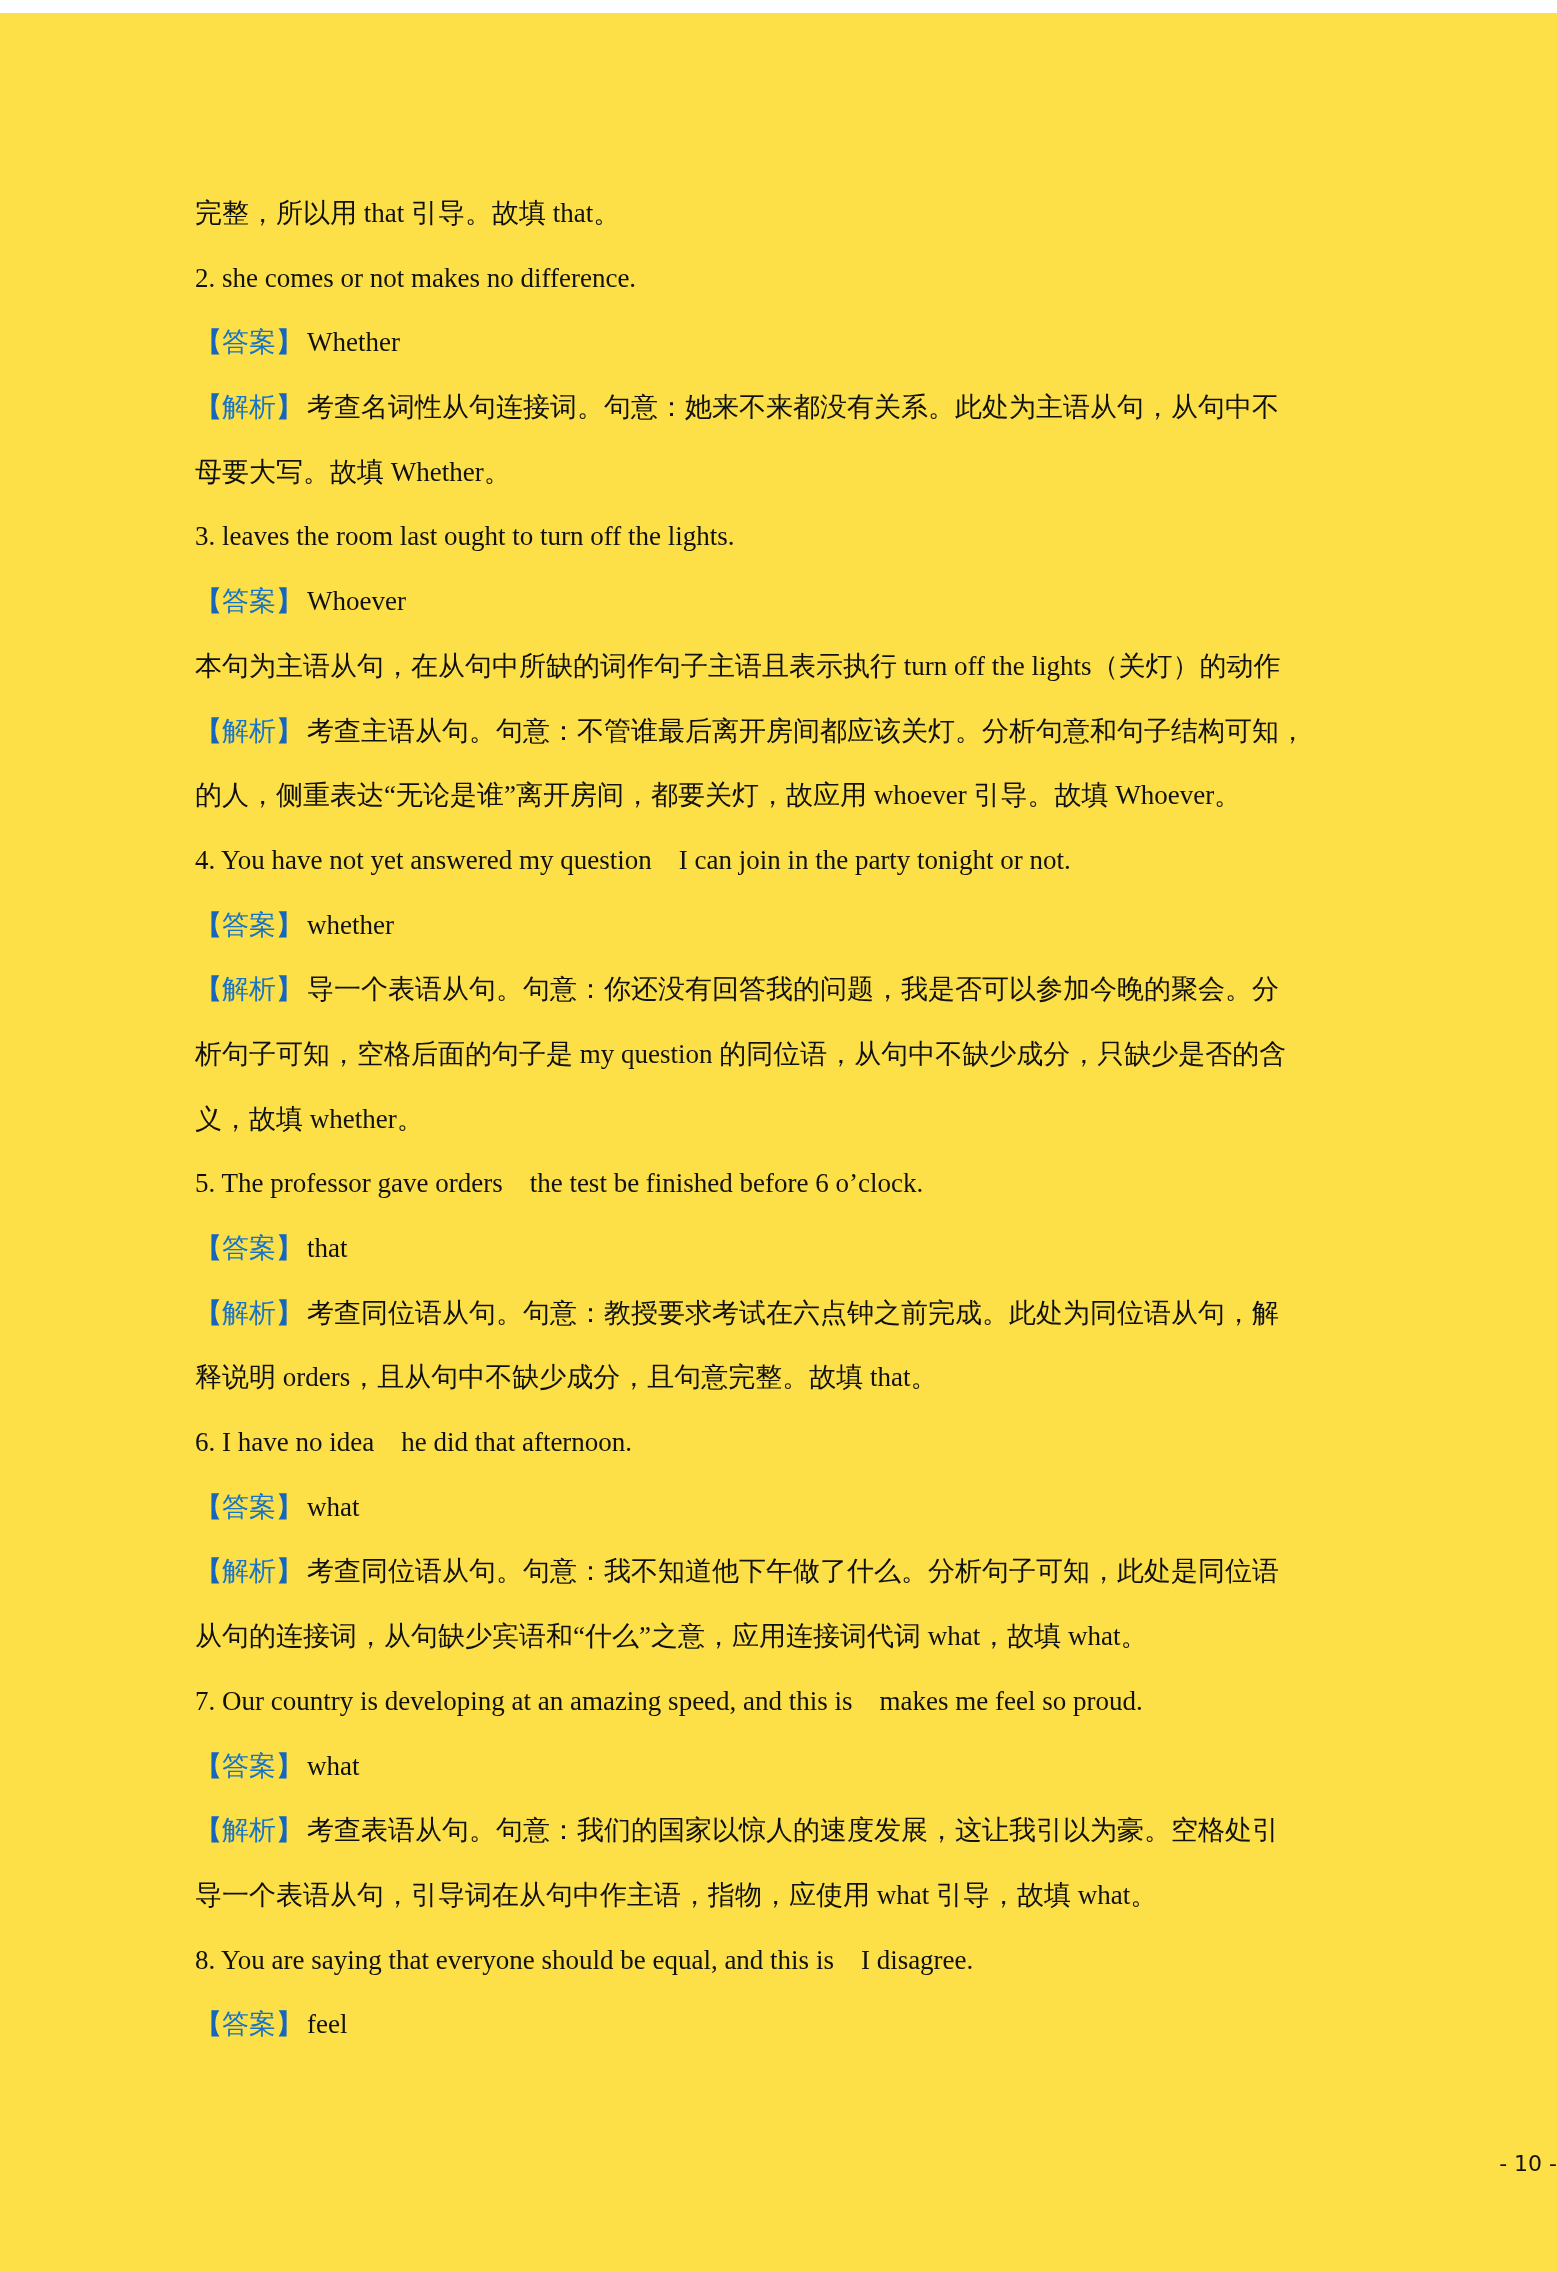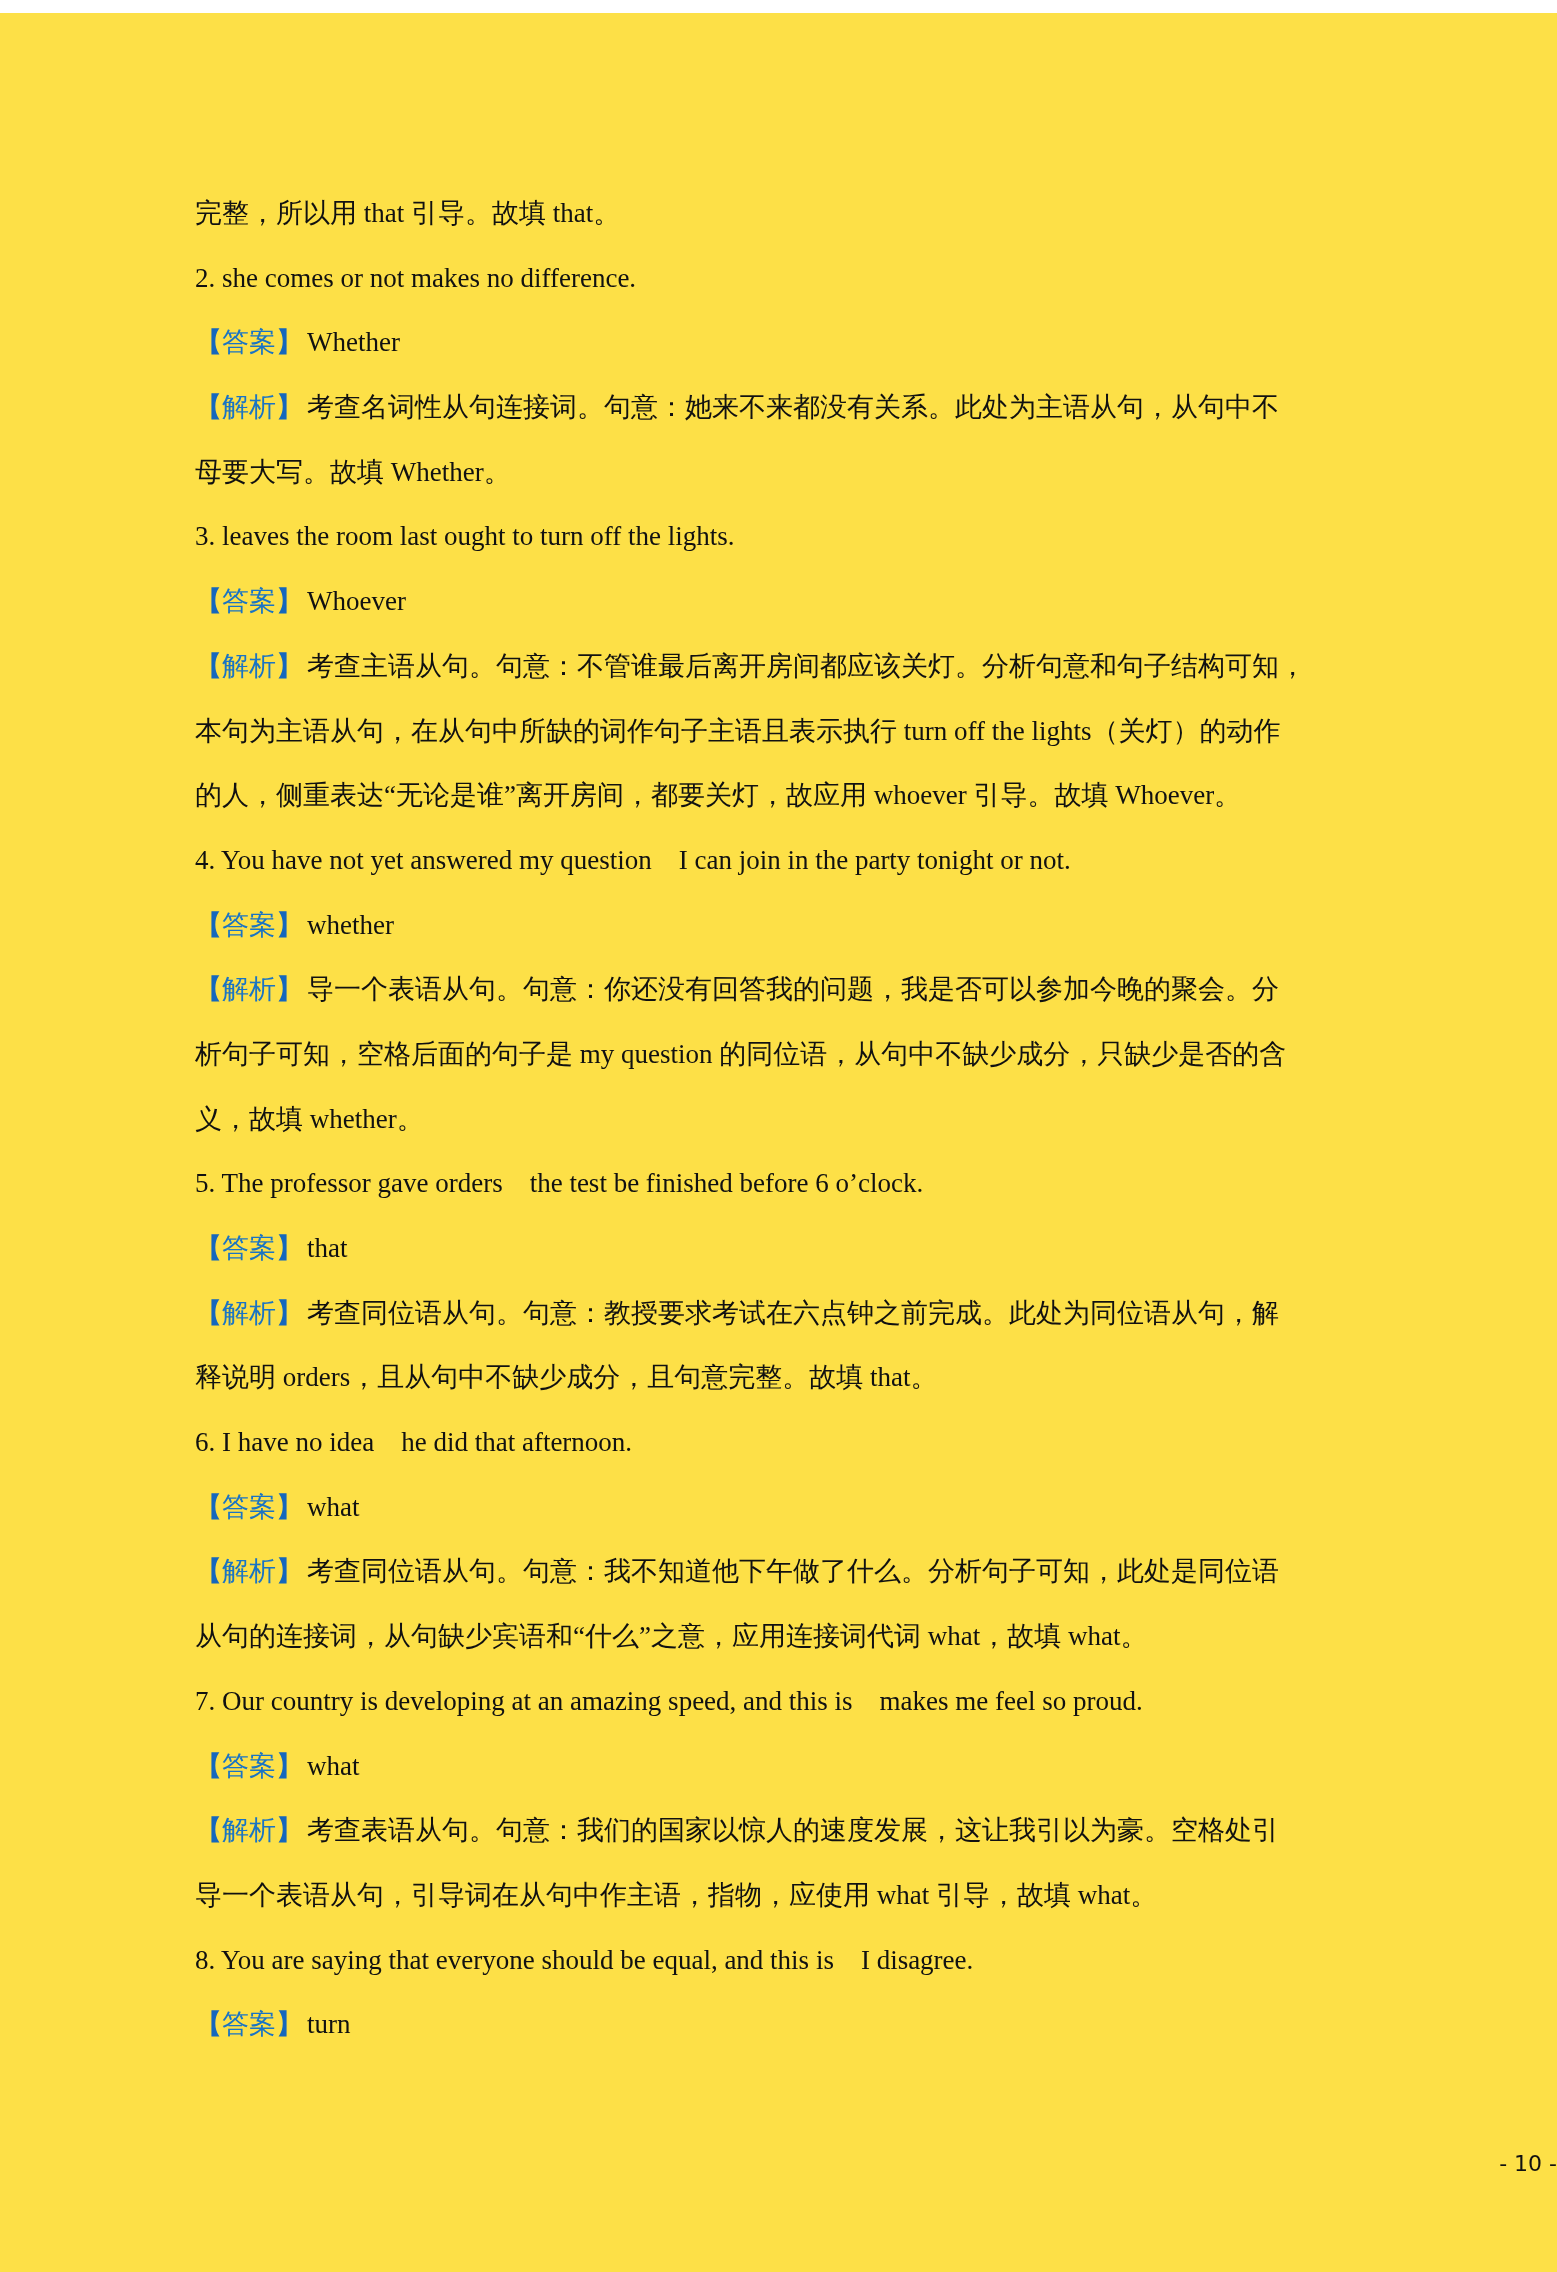--- a/index.html
+++ b/index.html
@@ -25,37 +25,37 @@
 
 <div class="page">
   <div class="content" id="content">
       <div class="line"><span style="white-space: pre;">完整，所以用 that 引导。故填 that。</span></div>
       <div class="line"><span style="white-space: pre;">2. she comes or not makes no difference.</span></div>
       <div class="line"><span class="tag"><span class="br">【</span><span>答案</span><span class="br">】</span></span><span class="ans-val">Whether</span></div>
       <div class="line"><span class="tag"><span class="br">【</span><span>解析</span><span class="br">】</span></span><span class="ans-val">考查名词性从句连接词。句意：她来不来都没有关系。此处为主语从句，从句中不</span></div>
       <div class="line"><span style="white-space: pre;">母要大写。故填 Whether。</span></div>
       <div class="line"><span style="white-space: pre;">3. leaves the room last ought to turn off the lights.</span></div>
       <div class="line"><span class="tag"><span class="br">【</span><span>答案</span><span class="br">】</span></span><span class="ans-val">Whoever</span></div>
+      <div class="line"><span style="white-space: pre;">本句为主语从句，在从句中所缺的词作句子主语且表示执行 turn off the lights（关灯）的动作</span></div>
       <div class="line"><span class="tag"><span class="br">【</span><span>解析</span><span class="br">】</span></span><span class="ans-val">考查主语从句。句意：不管谁最后离开房间都应该关灯。分析句意和句子结构可知，</span></div>
-      <div class="line"><span style="white-space: pre;">本句为主语从句，在从句中所缺的词作句子主语且表示执行 turn off the lights（关灯）的动作</span></div>
       <div class="line"><span style="white-space: pre;">的人，侧重表达“无论是谁”离开房间，都要关灯，故应用 whoever 引导。故填 Whoever。</span></div>
       <div class="line"><span style="white-space: pre;">4. You have not yet answered my question    I can join in the party tonight or not.</span></div>
       <div class="line"><span class="tag"><span class="br">【</span><span>答案</span><span class="br">】</span></span><span class="ans-val">whether</span></div>
       <div class="line"><span class="tag"><span class="br">【</span><span>解析</span><span class="br">】</span></span><span class="ans-val">导一个表语从句。句意：你还没有回答我的问题，我是否可以参加今晚的聚会。分</span></div>
       <div class="line"><span style="white-space: pre;">析句子可知，空格后面的句子是 my question 的同位语，从句中不缺少成分，只缺少是否的含</span></div>
       <div class="line"><span style="white-space: pre;">义，故填 whether。</span></div>
       <div class="line"><span style="white-space: pre;">5. The professor gave orders    the test be finished before 6 o’clock.</span></div>
       <div class="line"><span class="tag"><span class="br">【</span><span>答案</span><span class="br">】</span></span><span class="ans-val">that</span></div>
       <div class="line"><span class="tag"><span class="br">【</span><span>解析</span><span class="br">】</span></span><span class="ans-val">考查同位语从句。句意：教授要求考试在六点钟之前完成。此处为同位语从句，解</span></div>
       <div class="line"><span style="white-space: pre;">释说明 orders，且从句中不缺少成分，且句意完整。故填 that。</span></div>
       <div class="line"><span style="white-space: pre;">6. I have no idea    he did that afternoon.</span></div>
       <div class="line"><span class="tag"><span class="br">【</span><span>答案</span><span class="br">】</span></span><span class="ans-val">what</span></div>
       <div class="line"><span class="tag"><span class="br">【</span><span>解析</span><span class="br">】</span></span><span class="ans-val">考查同位语从句。句意：我不知道他下午做了什么。分析句子可知，此处是同位语</span></div>
       <div class="line"><span style="white-space: pre;">从句的连接词，从句缺少宾语和“什么”之意，应用连接词代词 what，故填 what。</span></div>
       <div class="line"><span style="white-space: pre;">7. Our country is developing at an amazing speed, and this is    makes me feel so proud.</span></div>
       <div class="line"><span class="tag"><span class="br">【</span><span>答案</span><span class="br">】</span></span><span class="ans-val">what</span></div>
       <div class="line"><span class="tag"><span class="br">【</span><span>解析</span><span class="br">】</span></span><span class="ans-val">考查表语从句。句意：我们的国家以惊人的速度发展，这让我引以为豪。空格处引</span></div>
       <div class="line"><span style="white-space: pre;">导一个表语从句，引导词在从句中作主语，指物，应使用 what 引导，故填 what。</span></div>
       <div class="line"><span style="white-space: pre;">8. You are saying that everyone should be equal, and this is    I disagree.</span></div>
-      <div class="line"><span class="tag"><span class="br">【</span><span>答案</span><span class="br">】</span></span><span class="ans-val">turn</span></div>
+      <div class="line"><span class="tag"><span class="br">【</span><span>答案</span><span class="br">】</span></span><span class="ans-val">feel</span></div>
     </div>
   <div class="footer">- 10 -</div>
 </div>
 
 </body></html>

